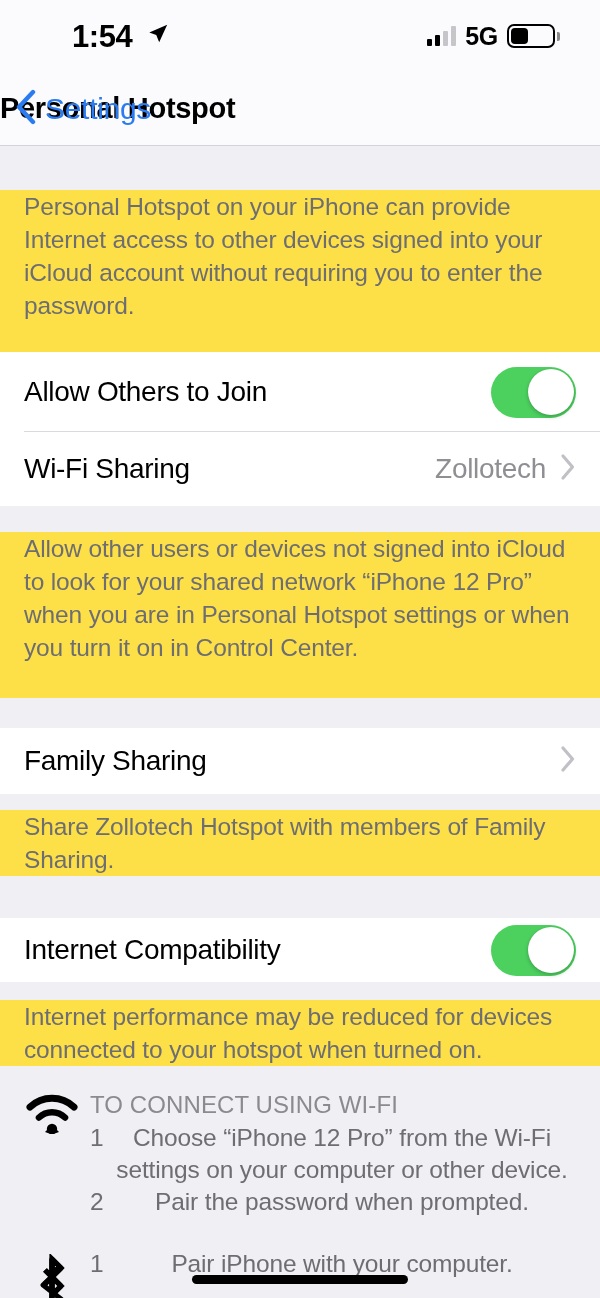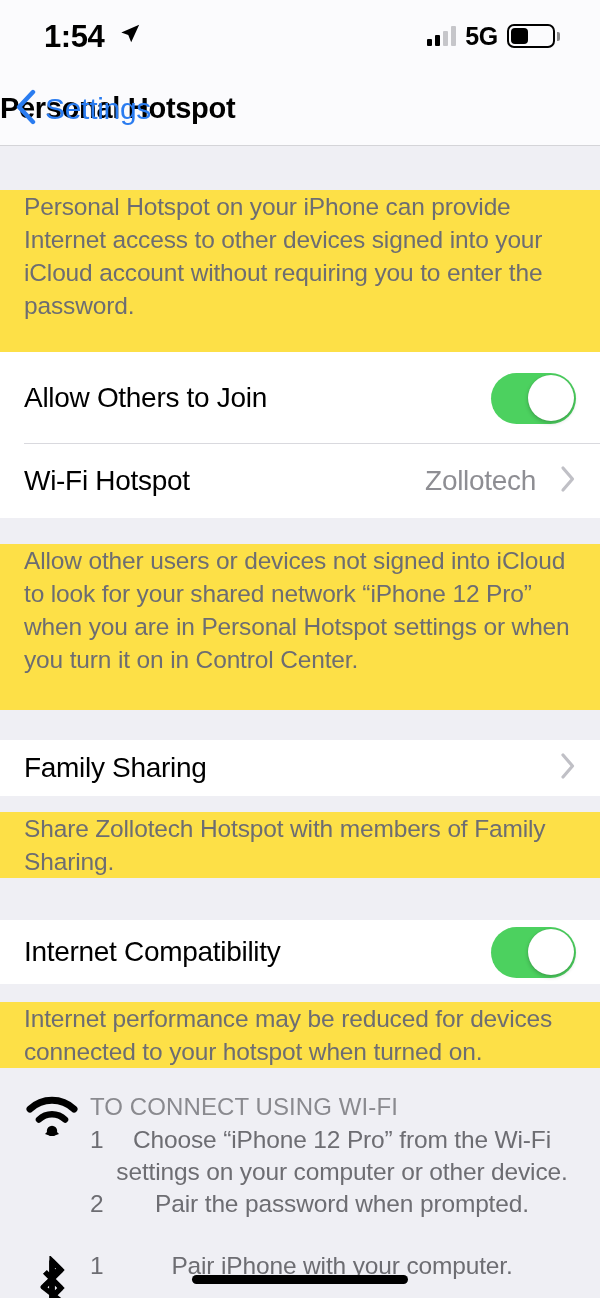--- a/index.html
+++ b/index.html
@@ -18,21 +18,21 @@
 
   
   .statusbar {
     position:relative;
     height:72px;
     background:#fbfbfd;
     display:flex; align-items:center;
     justify-content:space-between;
     padding:0 40px 0 44px;
   }
-  .sb-left { display:flex; align-items:center; gap:15px; }
+  .sb-left { display:flex; align-items:center; gap:15px;margin-left:28px; }
   .sb-time {
     font-size:31px; font-weight:600; color:#000;
     letter-spacing:-0.4px; line-height:1;
   }
   .loc-arrow { display:block; }
   .sb-right { display:flex; align-items:center; gap:9px; }
   .signal { display:flex; align-items:flex-end; gap:3px; height:20px; }
   .signal i { display:block; width:5px; border-radius:1px; background:#000; }
   .signal i.b1 { height:7px; }
   .signal i.b2 { height:11px; }
@@ -98,21 +98,21 @@
     background:#ffffff;
     cursor:pointer;
   }
   .row .sep {
     position:absolute; left:24px; right:0; bottom:0;
     height:1px; background:#d9d9de;
   }
   .row-label {
     font-size:28px; color:#000; letter-spacing:-0.3px;
   }
-  .row-right { display:flex; align-items:center; gap:24px; }
+  .row-right { display:flex; align-items:center; gap:14px; }
   .row-value {
     font-size:28px; color:#8e8e93; letter-spacing:-0.3px;
   }
   .disc { display:block; }
 
   
   .switch {
     width:85px; height:51px;
     border-radius:26px;
     background:#4cd15f;
@@ -203,46 +203,46 @@
       </span>
       <span class="nav-back-label">Settings</span>
     </div>
     <div class="nav-title">Personal Hotspot</div>
   </div>
 
   <div class="spacer" style="height:44px"></div>
   <div class="footnote" style="padding-bottom:30px">Personal Hotspot on your iPhone can provide Internet access to other devices signed into your iCloud account without requiring you to enter the password.</div>
 
   <div class="group">
-    <div class="row" style="height:92px">
+    <div class="row" style="height:80px">
       <span class="row-label">Allow Others to Join</span>
       <span class="switch" style="background: rgb(76, 209, 95);">
           <span class="knob"></span>
         </span>
       <span class="sep"></span>
     </div>
     <div class="row" style="height:74px">
-      <span class="row-label">Wi-Fi Hotspot</span>
+      <span class="row-label">Wi-Fi Sharing</span>
       <span class="row-right">
         <span class="row-value">Zollotech</span>
         <span class="disc">
           <svg width="16" height="28" viewBox="0 0 16 28">
             <path d="M3 3 L12.5 14 L3 25" stroke="#c0c0c6" stroke-width="3.2" fill="none" stroke-linecap="round" stroke-linejoin="round"></path>
           </svg>
         </span>
       </span>
     </div>
   </div>
 
   <div class="spacer" style="height:26px"></div>
   <div class="footnote" style="padding-bottom:34px">Allow other users or devices not signed into iCloud to look for your shared network “iPhone 12 Pro” when you are in Personal Hotspot settings or when you turn it on in Control Center.</div>
 
   <div class="spacer" style="height:30px"></div>
   <div class="group">
-    <div class="row" style="height:56px">
+    <div class="row" style="height:66px">
       <span class="row-label">Family Sharing</span>
       <span class="disc">
         <svg width="16" height="28" viewBox="0 0 16 28">
           <path d="M3 3 L12.5 14 L3 25" stroke="#c0c0c6" stroke-width="3.2" fill="none" stroke-linecap="round" stroke-linejoin="round"></path>
         </svg>
       </span>
     </div>
   </div>
   <div class="spacer" style="height:16px"></div>
   <div class="footnote">Share Zollotech Hotspot with members of Family Sharing.</div>

